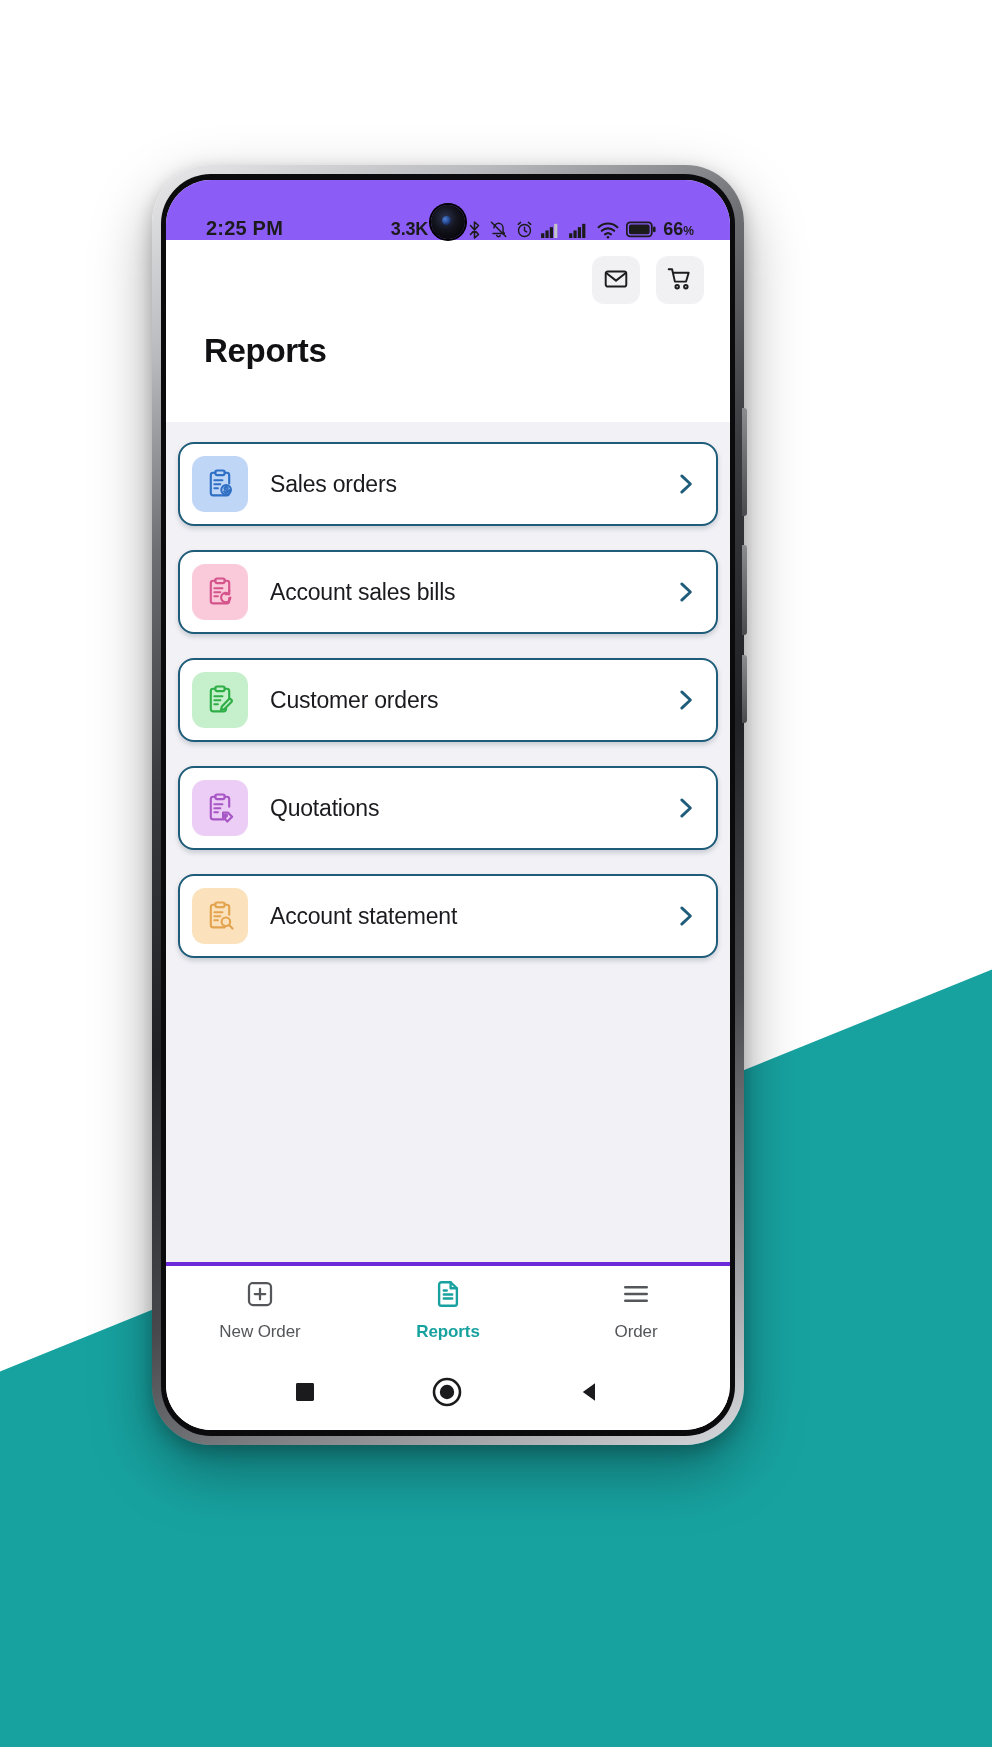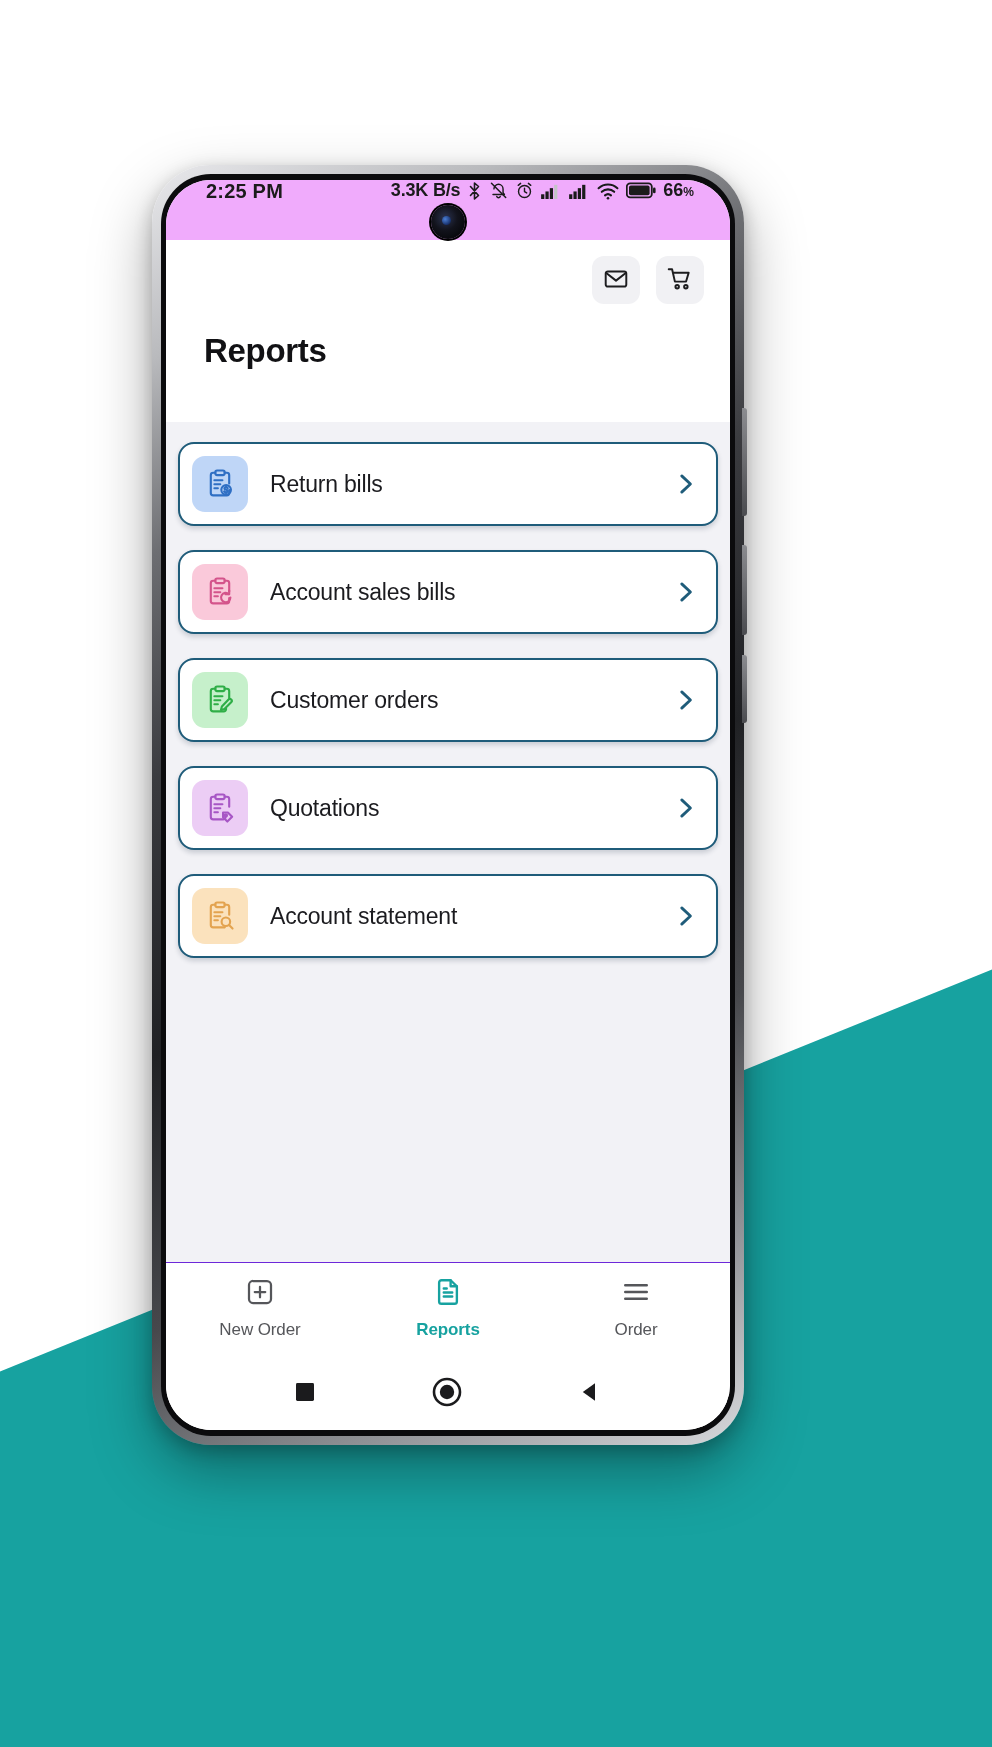--- a/index.html
+++ b/index.html
@@ -48,23 +48,23 @@
     background: linear-gradient(180deg,#8b8c90,#4a4b4f);
     border-radius: 0 3px 3px 0;
   }
   #btn-vol { top: 243px; height: 108px; }
   #btn-pwr { top: 380px; height: 90px; }
   #btn-pwr2 { top: 490px; height: 68px; }
 
   
   #statusbar {
     height: 60px; flex: 0 0 60px;
-    display: flex; align-items: flex-start;
+    display: flex; align-items: flex-end;
     padding: 0 36px 0 40px;
-    position: relative; background: #f0abfc;
+    position: relative; background: #8b5cf6;
   }
   #clock { font-size: 20px; font-weight: 700; color: #1b1b1b; letter-spacing: .2px; }
   #status-right {
     margin-left: auto; display: flex; align-items: center; gap: 7px;
   }
   #net-speed { font-size: 18px; font-weight: 700; color: #1b1b1b; letter-spacing: -.2px; }
   .sicon { display: inline-flex; align-items: center; color: #1b1b1b; }
   #battery-pct { font-size: 18px; font-weight: 700; color: #1b1b1b; }
   #battery-pct .pc { font-size: 12px; }
   #punch-hole {
@@ -120,21 +120,21 @@
   .card-label {
     margin-left: 22px; font-size: 23px; color: #1b1b1f;
     letter-spacing: -.2px;
   }
   .card-chevron { margin-left: auto; color: #1f5c7a; display: flex; }
 
   
   #tabbar {
     flex: 0 0 92px; background: #ffffff;
     display: flex; align-items: center;
-    border-top: 1px solid #6d28d9;
+    border-top: 4px solid #6d28d9;
   }
   .tab {
     flex: 1; display: flex; flex-direction: column;
     align-items: center; justify-content: center; gap: 9px;
     cursor: pointer; color: #55565a;
   }
   .tab-label { font-size: 17px; letter-spacing: -.1px; }
   .tab.active { color: #17a2a0; }
   .tab.active .tab-label { font-weight: 700; }
 
@@ -249,21 +249,21 @@
           <div class="card-icon" style="background:#bfd6f7">
             <svg width="32" height="32" viewBox="0 0 24 24" fill="none" stroke="#2f6fc4" stroke-width="1.6" stroke-linecap="round" stroke-linejoin="round">
               <path d="M15.5 3.6h1.6a1.8 1.8 0 0 1 1.8 1.8v6.2"></path>
               <path d="M18.9 16.5v2.2a1.8 1.8 0 0 1-1.8 1.8H6.9a1.8 1.8 0 0 1-1.8-1.8V5.4a1.8 1.8 0 0 1 1.8-1.8h1.6"></path>
               <rect x="8.5" y="1.9" width="7" height="3.4" rx="1.3"></rect>
               <path d="M7.8 9.2h6M7.8 12.2h4.4M7.8 15.2h2.6"></path>
               <circle cx="16.6" cy="16.4" r="3.6"></circle>
               <path d="M17.8 15.1c-.3-.5-.8-.7-1.3-.7-.7 0-1.2.4-1.2.9 0 1.3 2.5.7 2.5 2 0 .5-.5.9-1.3.9-.6 0-1.1-.2-1.4-.7M16.6 13.6v.8M16.6 18.3v.8"></path>
             </svg>
           </div>
-          <span class="card-label">Return bills</span>
+          <span class="card-label">Sales orders</span>
           <span class="card-chevron">
             <svg width="26" height="26" viewBox="0 0 24 24" fill="none" stroke="currentColor" stroke-width="2.6" stroke-linecap="round" stroke-linejoin="round">
                 <path d="M9 4.5 17 12 9 19.5"></path>
               </svg>
           </span>
         </div>
 
         <div class="report-card">
           <div class="card-icon" style="background:#fac9da">
             <svg width="32" height="32" viewBox="0 0 24 24" fill="none" stroke="#d4548b" stroke-width="1.6" stroke-linecap="round" stroke-linejoin="round">

